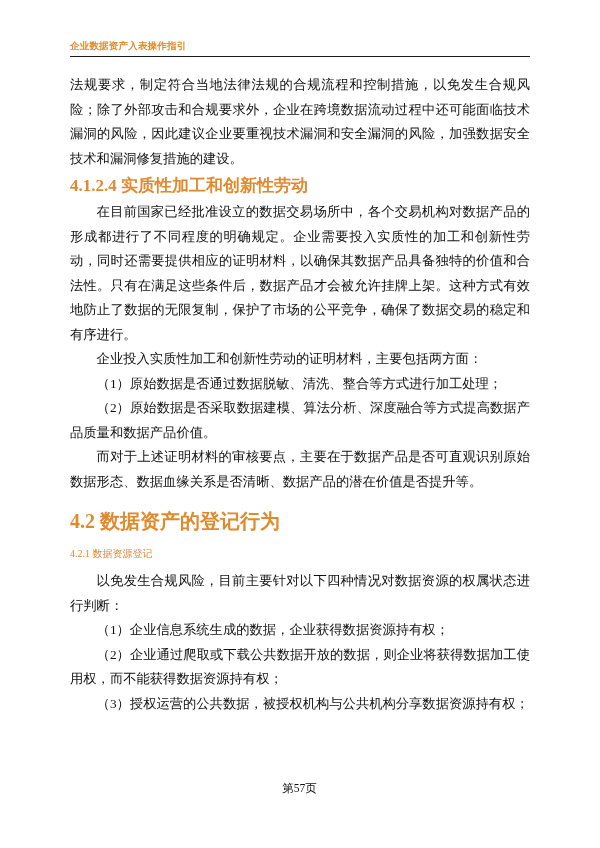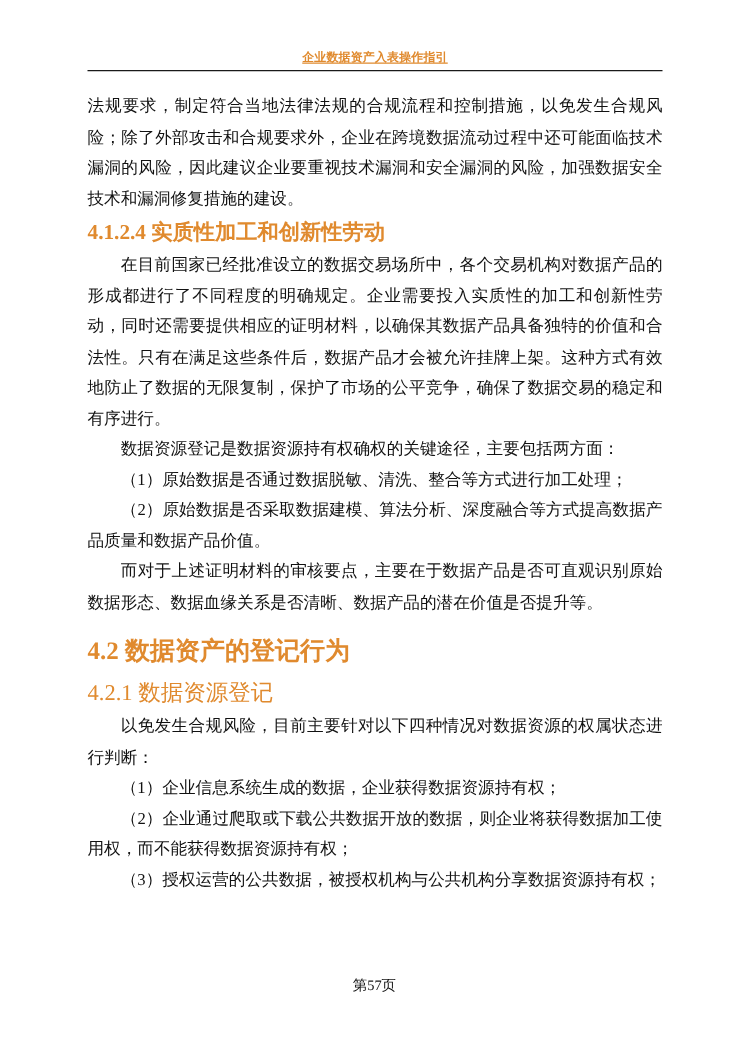--- a/index.html
+++ b/index.html
@@ -18,27 +18,26 @@
     overflow: hidden;
     box-sizing: border-box;
   }
   .page-inner {
     position: absolute;
     left: 70px;
     top: 40px;
     width: 460px;
   }
   .header-line {
-    text-align: center;
+    text-align: left;
     color: #e08a2e;
     font-size: 9.5px;
     font-weight: bold;
     letter-spacing: 0.2px;
     padding-bottom: 3px;
-    text-decoration: underline;
   }
   .header-rule {
     border-bottom: 1px solid #1a1a1a;
     margin-bottom: 16px;
   }
   .body-text {
     font-size: 13.3px;
     line-height: 24.5px;
     color: #111111;
     text-align: justify;
@@ -61,21 +60,21 @@
   .h2 {
     color: #e08a2e;
     font-weight: bold;
     font-size: 20px;
     line-height: 34px;
     margin-top: 10px;
     margin-bottom: 2px;
   }
   .h3 {
     color: #e08a2e;
-    font-size: 18px;
+    font-size: 10px;
     line-height: 28px;
     margin-top: 2px;
     margin-bottom: 1px;
   }
   .footer {
     position: absolute;
     left: 0;
     right: 1px;
     bottom: 52px;
     text-align: center;
@@ -93,21 +92,21 @@
     <div class="header-line">企业数据资产入表操作指引</div>
     <div class="header-rule"></div>
 
     <div class="body-text">
 
       <p>法规要求，制定符合当地法律法规的合规流程和控制措施，以免发生合规风险；除了外部攻击和合规要求外，企业在跨境数据流动过程中还可能面临技术漏洞的风险，因此建议企业要重视技术漏洞和安全漏洞的风险，加强数据安全技术和漏洞修复措施的建设。</p>
 
       <p class="h4">4.1.2.4 实质性加工和创新性劳动</p>
 
       <p class="indent">在目前国家已经批准设立的数据交易场所中，各个交易机构对数据产品的形成都进行了不同程度的明确规定。企业需要投入实质性的加工和创新性劳动，同时还需要提供相应的证明材料，以确保其数据产品具备独特的价值和合法性。只有在满足这些条件后，数据产品才会被允许挂牌上架。这种方式有效地防止了数据的无限复制，保护了市场的公平竞争，确保了数据交易的稳定和有序进行。</p>
-      <p class="indent">数据资源登记是数据资源持有权确权的关键途径，主要包括两方面：</p>
+      <p class="indent">企业投入实质性加工和创新性劳动的证明材料，主要包括两方面：</p>
       <p class="indent">（1）原始数据是否通过数据脱敏、清洗、整合等方式进行加工处理；</p>
       <p class="indent">（2）原始数据是否采取数据建模、算法分析、深度融合等方式提高数据产品质量和数据产品价值。</p>
       <p class="indent">而对于上述证明材料的审核要点，主要在于数据产品是否可直观识别原始数据形态、数据血缘关系是否清晰、数据产品的潜在价值是否提升等。</p>
 
       <p class="h2">4.2 数据资产的登记行为</p>
       <p class="h3">4.2.1 数据资源登记</p>
 
       <p class="indent">以免发生合规风险，目前主要针对以下四种情况对数据资源的权属状态进行判断：</p>
       <p class="indent">（1）企业信息系统生成的数据，企业获得数据资源持有权；</p>
       <p class="indent">（2）企业通过爬取或下载公共数据开放的数据，则企业将获得数据加工使用权，而不能获得数据资源持有权；</p>

